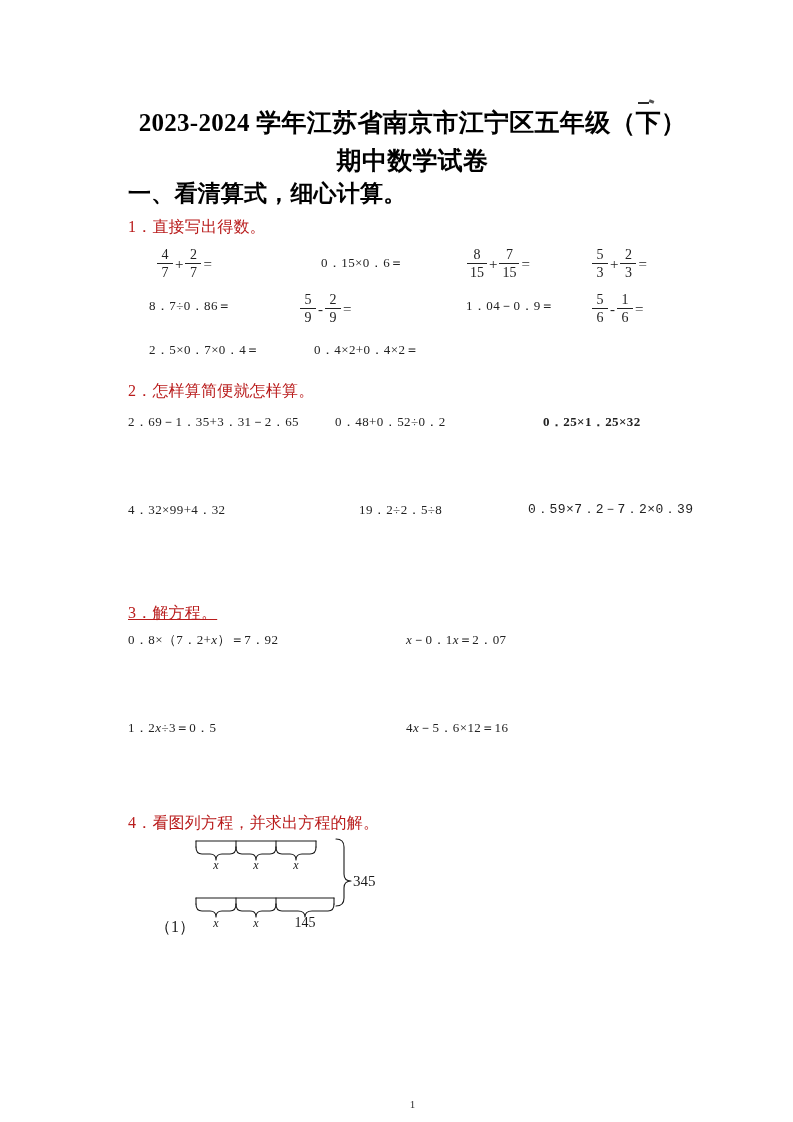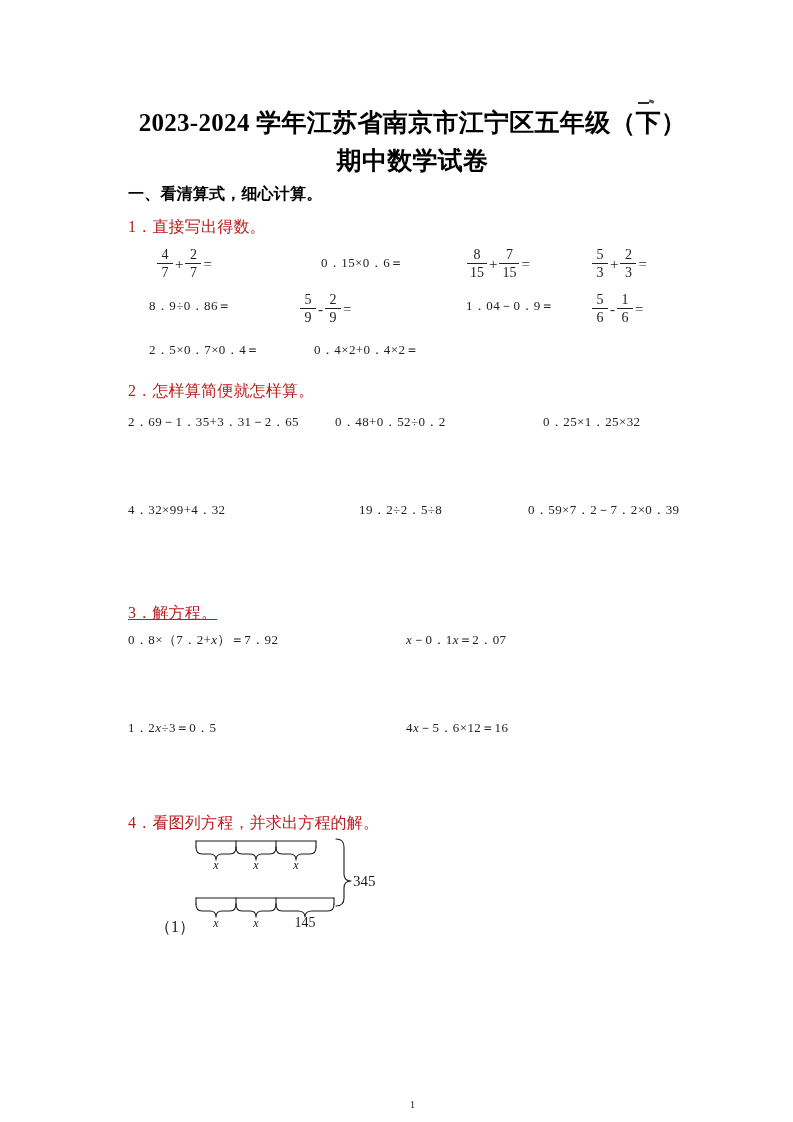--- a/index.html
+++ b/index.html
@@ -61,21 +61,21 @@
     color: #000;
     letter-spacing: 0.3px;
   }
 
   
   .section-heading {
     position: absolute;
     left: 112px;
     top: 183px;
     font-weight: bold;
-    font-size: 16px;
+    font-size: 23px;
     line-height: 22px;
     color: #000;
     letter-spacing: 0.2px;
   }
 
   
   .qstem {
     position: absolute;
     font-size: 16px;
     line-height: 22px;
@@ -233,21 +233,21 @@
     </span>
     <span class="op">+</span>
     <span class="frac">
       <span class="num">2</span>
       <span class="bar"></span>
       <span class="den">3</span>
     </span>
     <span class="eq">=</span>
   </div>
 
-  <div class="expr" style="left:133px; top:296px;">8．9÷0．86＝</div>
+  <div class="expr" style="left:133px; top:296px;">8．7÷0．86＝</div>
 
   <div class="frac-expr" style="left:283px; top:292px;">
     <span class="frac">
       <span class="num">5</span>
       <span class="bar"></span>
       <span class="den">9</span>
     </span>
     <span class="op">-</span>
     <span class="frac">
       <span class="num">2</span>
@@ -274,25 +274,25 @@
     <span class="eq">=</span>
   </div>
 
   <div class="expr" style="left:133px; top:340px;text-align:center;">2．5×0．7×0．4＝</div>
   <div class="expr" style="left:298px; top:340px;">0．4×2+0．4×2＝</div>
 
   <div class="qstem" style="left:112px; top:380px;">2．怎样算简便就怎样算。</div>
 
   <div class="expr" style="left:112px; top:412px;">2．69－1．35+3．31－2．65</div>
   <div class="expr" style="left:319px; top:412px;">0．48+0．52÷0．2</div>
-  <div class="expr" style="left:527px; top:412px;">0．25×1．25×32</div>
+  <div class="expr" style="left:527px; top:412px;font-weight:bold;">0．25×1．25×32</div>
 
   <div class="expr" style="left:112px; top:500px;">4．32×99+4．32</div>
   <div class="expr" style="left:343px; top:500px;">19．2÷2．5÷8</div>
-  <div class="expr" style="left:512px; top:500px;">0．59×7．2－7．2×0．39</div>
+  <div class="expr" style="left:512px; top:500px;font-family:Liberation Mono, monospace;">0．59×7．2－7．2×0．39</div>
 
   <div class="qstem" style="left:112px; top:602px;text-decoration:underline;">3．解方程。</div>
 
   <div class="expr" style="left:112px; top:630px;">0．8×（7．2+<span class="it">x</span>）＝7．92</div>
   <div class="expr" style="left:390px; top:630px;"><span class="it">x</span>－0．1<span class="it">x</span>＝2．07</div>
 
   <div class="expr" style="left:112px; top:718px;">1．2<span class="it">x</span>÷3＝0．5</div>
   <div class="expr" style="left:390px; top:718px;">4<span class="it">x</span>－5．6×12＝16</div>
 
   <div class="qstem" style="left:112px; top:812px;">4．看图列方程，并求出方程的解。</div>

